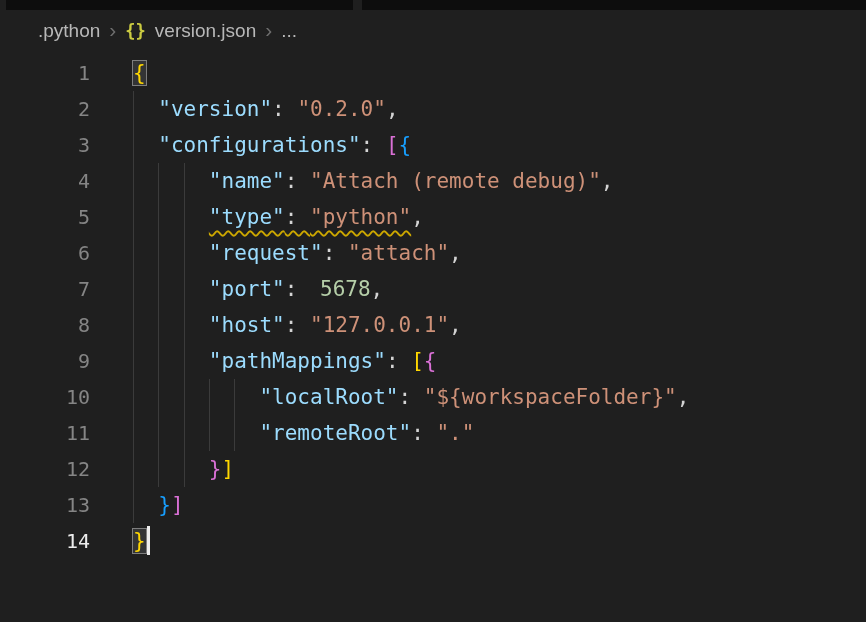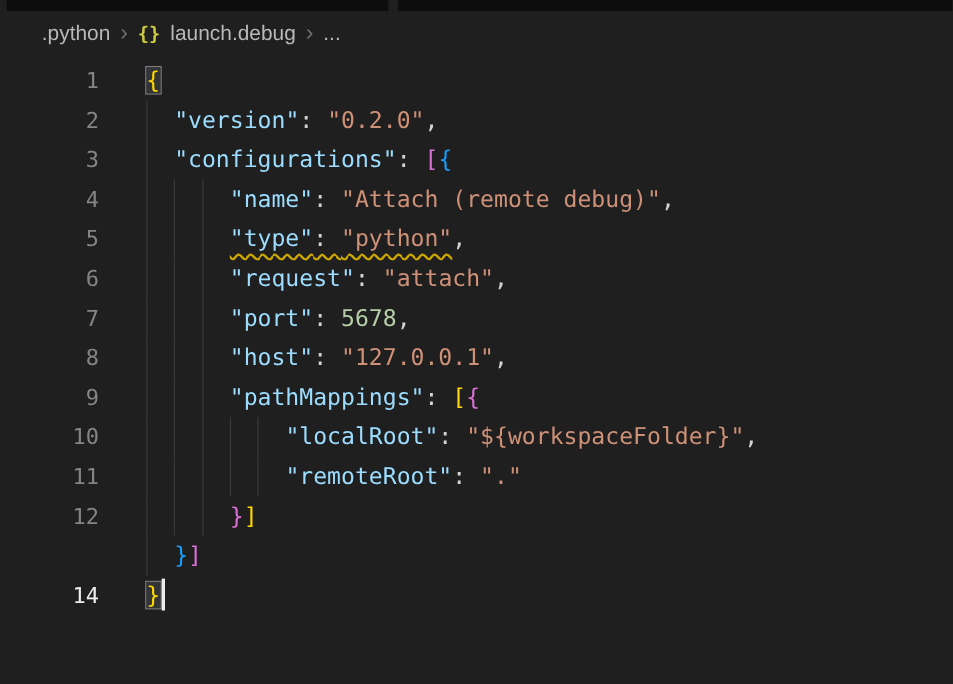--- a/index.html
+++ b/index.html
@@ -43,21 +43,21 @@
   .line-number {
     position: absolute; left: 0; top: 0; width: 90px;
     text-align: right; color: var(--c-ln, #858585); font-size: 20px;
   }
   .line-number.active { color: var(--c-ln-active, #ececec); }
   .indent-guide { position: absolute; top: 0; bottom: 0; width: 1px; background: #3b3b3b; }
 
   .tk-ws  { color: transparent; }
   .tk-key { color: var(--c-key, #9cdcfe); }
   .tk-str { color: var(--c-str, #ce9178); }
-  .tk-num { color: var(--c-num, #b5cea8); }
+  .tk-num { color: var(--c-num, #b5cea8); margin-left: 10px; }
   .tk-pun { color: var(--c-pun, #d4d4d4); }
   .tk-b1  { color: var(--c-b1, #ffd700); }
   .tk-b2  { color: var(--c-b2, #da70d6); }
   .tk-b3  { color: var(--c-b3, #179fff); }
 
   .squiggle {
     text-decoration: underline;
     text-decoration-style: wavy;
     text-decoration-color: var(--c-squiggle, #cca700);
     text-decoration-thickness: 2px;
@@ -78,33 +78,33 @@
 
 <div class="top-strip">
   <div class="seg seg-left"></div>
   <div class="seg seg-right"></div>
 </div>
 
 <div class="breadcrumb">
   <span class="crumb">.python</span>
   <span class="crumb-sep">›</span>
   <span class="json-icon">{}</span>
-  <span class="crumb">launch.debug</span>
+  <span class="crumb">version.json</span>
   <span class="crumb-sep">›</span>
   <span class="crumb">...</span>
 </div>
 
 <div class="code-area">
     <div class="code-line"><span class="line-number">1</span><span class="tk-b1 bracket-match">{</span></div>
     <div class="code-line"><span class="line-number">2</span><span class="indent-guide" style="left: calc(var(--code-left) + 0ch);"></span><span class="tk-ws" style="color: inherit;">  </span><span class="tk-key">"version"</span><span class="tk-pun">: </span><span class="tk-str">"0.2.0"</span><span class="tk-pun">,</span></div>
     <div class="code-line"><span class="line-number">3</span><span class="indent-guide" style="left: calc(var(--code-left) + 0ch);"></span><span class="tk-ws" style="color: inherit;">  </span><span class="tk-key">"configurations"</span><span class="tk-pun">: </span><span class="tk-b2">[</span><span class="tk-b3">{</span></div>
     <div class="code-line"><span class="line-number">4</span><span class="indent-guide" style="left: calc(var(--code-left) + 0ch);"></span><span class="indent-guide" style="left: calc(var(--code-left) + 2ch);"></span><span class="indent-guide" style="left: calc(var(--code-left) + 4ch);"></span><span class="tk-ws" style="color: inherit;">      </span><span class="tk-key">"name"</span><span class="tk-pun">: </span><span class="tk-str">"Attach (remote debug)"</span><span class="tk-pun">,</span></div>
     <div class="code-line"><span class="line-number">5</span><span class="indent-guide" style="left: calc(var(--code-left) + 0ch);"></span><span class="indent-guide" style="left: calc(var(--code-left) + 2ch);"></span><span class="indent-guide" style="left: calc(var(--code-left) + 4ch);"></span><span class="tk-ws" style="color: inherit;">      </span><span class="tk-key squiggle">"type"</span><span class="tk-pun squiggle">: </span><span class="tk-str squiggle">"python"</span><span class="tk-pun">,</span></div>
     <div class="code-line"><span class="line-number">6</span><span class="indent-guide" style="left: calc(var(--code-left) + 0ch);"></span><span class="indent-guide" style="left: calc(var(--code-left) + 2ch);"></span><span class="indent-guide" style="left: calc(var(--code-left) + 4ch);"></span><span class="tk-ws" style="color: inherit;">      </span><span class="tk-key">"request"</span><span class="tk-pun">: </span><span class="tk-str">"attach"</span><span class="tk-pun">,</span></div>
     <div class="code-line"><span class="line-number">7</span><span class="indent-guide" style="left: calc(var(--code-left) + 0ch);"></span><span class="indent-guide" style="left: calc(var(--code-left) + 2ch);"></span><span class="indent-guide" style="left: calc(var(--code-left) + 4ch);"></span><span class="tk-ws" style="color: inherit;">      </span><span class="tk-key">"port"</span><span class="tk-pun">: </span><span class="tk-num">5678</span><span class="tk-pun">,</span></div>
     <div class="code-line"><span class="line-number">8</span><span class="indent-guide" style="left: calc(var(--code-left) + 0ch);"></span><span class="indent-guide" style="left: calc(var(--code-left) + 2ch);"></span><span class="indent-guide" style="left: calc(var(--code-left) + 4ch);"></span><span class="tk-ws" style="color: inherit;">      </span><span class="tk-key">"host"</span><span class="tk-pun">: </span><span class="tk-str">"127.0.0.1"</span><span class="tk-pun">,</span></div>
     <div class="code-line"><span class="line-number">9</span><span class="indent-guide" style="left: calc(var(--code-left) + 0ch);"></span><span class="indent-guide" style="left: calc(var(--code-left) + 2ch);"></span><span class="indent-guide" style="left: calc(var(--code-left) + 4ch);"></span><span class="tk-ws" style="color: inherit;">      </span><span class="tk-key">"pathMappings"</span><span class="tk-pun">: </span><span class="tk-b1">[</span><span class="tk-b2">{</span></div>
     <div class="code-line"><span class="line-number">10</span><span class="indent-guide" style="left: calc(var(--code-left) + 0ch);"></span><span class="indent-guide" style="left: calc(var(--code-left) + 2ch);"></span><span class="indent-guide" style="left: calc(var(--code-left) + 4ch);"></span><span class="indent-guide" style="left: calc(var(--code-left) + 6ch);"></span><span class="indent-guide" style="left: calc(var(--code-left) + 8ch);"></span><span class="tk-ws" style="color: inherit;">          </span><span class="tk-key">"localRoot"</span><span class="tk-pun">: </span><span class="tk-str">"${workspaceFolder}"</span><span class="tk-pun">,</span></div>
     <div class="code-line"><span class="line-number">11</span><span class="indent-guide" style="left: calc(var(--code-left) + 0ch);"></span><span class="indent-guide" style="left: calc(var(--code-left) + 2ch);"></span><span class="indent-guide" style="left: calc(var(--code-left) + 4ch);"></span><span class="indent-guide" style="left: calc(var(--code-left) + 6ch);"></span><span class="indent-guide" style="left: calc(var(--code-left) + 8ch);"></span><span class="tk-ws" style="color: inherit;">          </span><span class="tk-key">"remoteRoot"</span><span class="tk-pun">: </span><span class="tk-str">"."</span></div>
     <div class="code-line"><span class="line-number">12</span><span class="indent-guide" style="left: calc(var(--code-left) + 0ch);"></span><span class="indent-guide" style="left: calc(var(--code-left) + 2ch);"></span><span class="indent-guide" style="left: calc(var(--code-left) + 4ch);"></span><span class="tk-ws" style="color: inherit;">      </span><span class="tk-b2">}</span><span class="tk-b1">]</span></div>
-    <div class="code-line"><span class="indent-guide" style="left: calc(var(--code-left) + 0ch);"></span><span class="tk-ws" style="color: inherit;">  </span><span class="tk-b3">}</span><span class="tk-b2">]</span></div>
+    <div class="code-line"><span class="line-number">13</span><span class="indent-guide" style="left: calc(var(--code-left) + 0ch);"></span><span class="tk-ws" style="color: inherit;">  </span><span class="tk-b3">}</span><span class="tk-b2">]</span></div>
     <div class="code-line"><span class="line-number active">14</span><span class="tk-b1 bracket-match">}</span><span class="cursor"></span></div>
   </div>
 
 </body></html>

